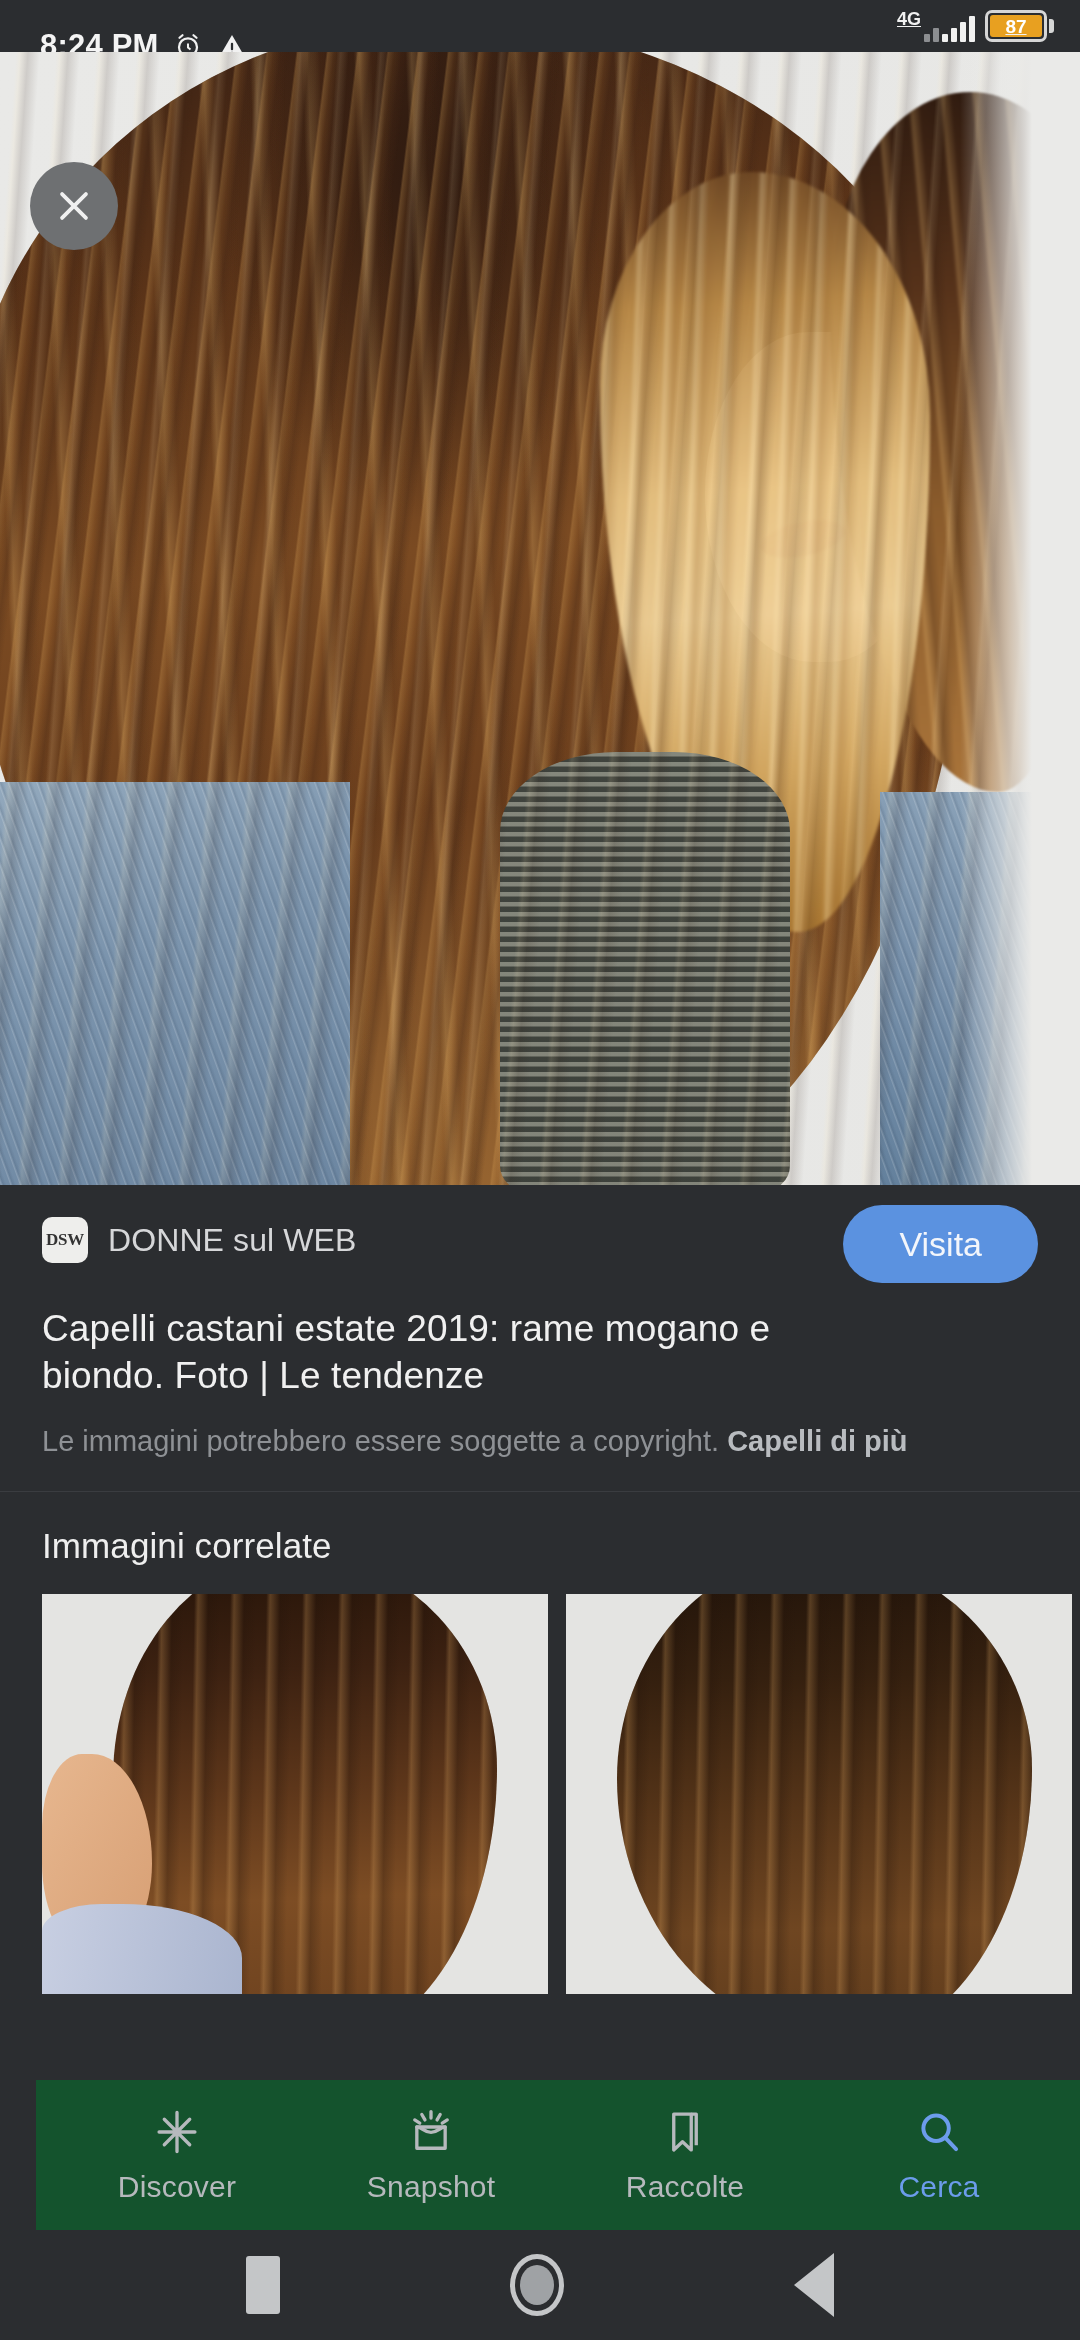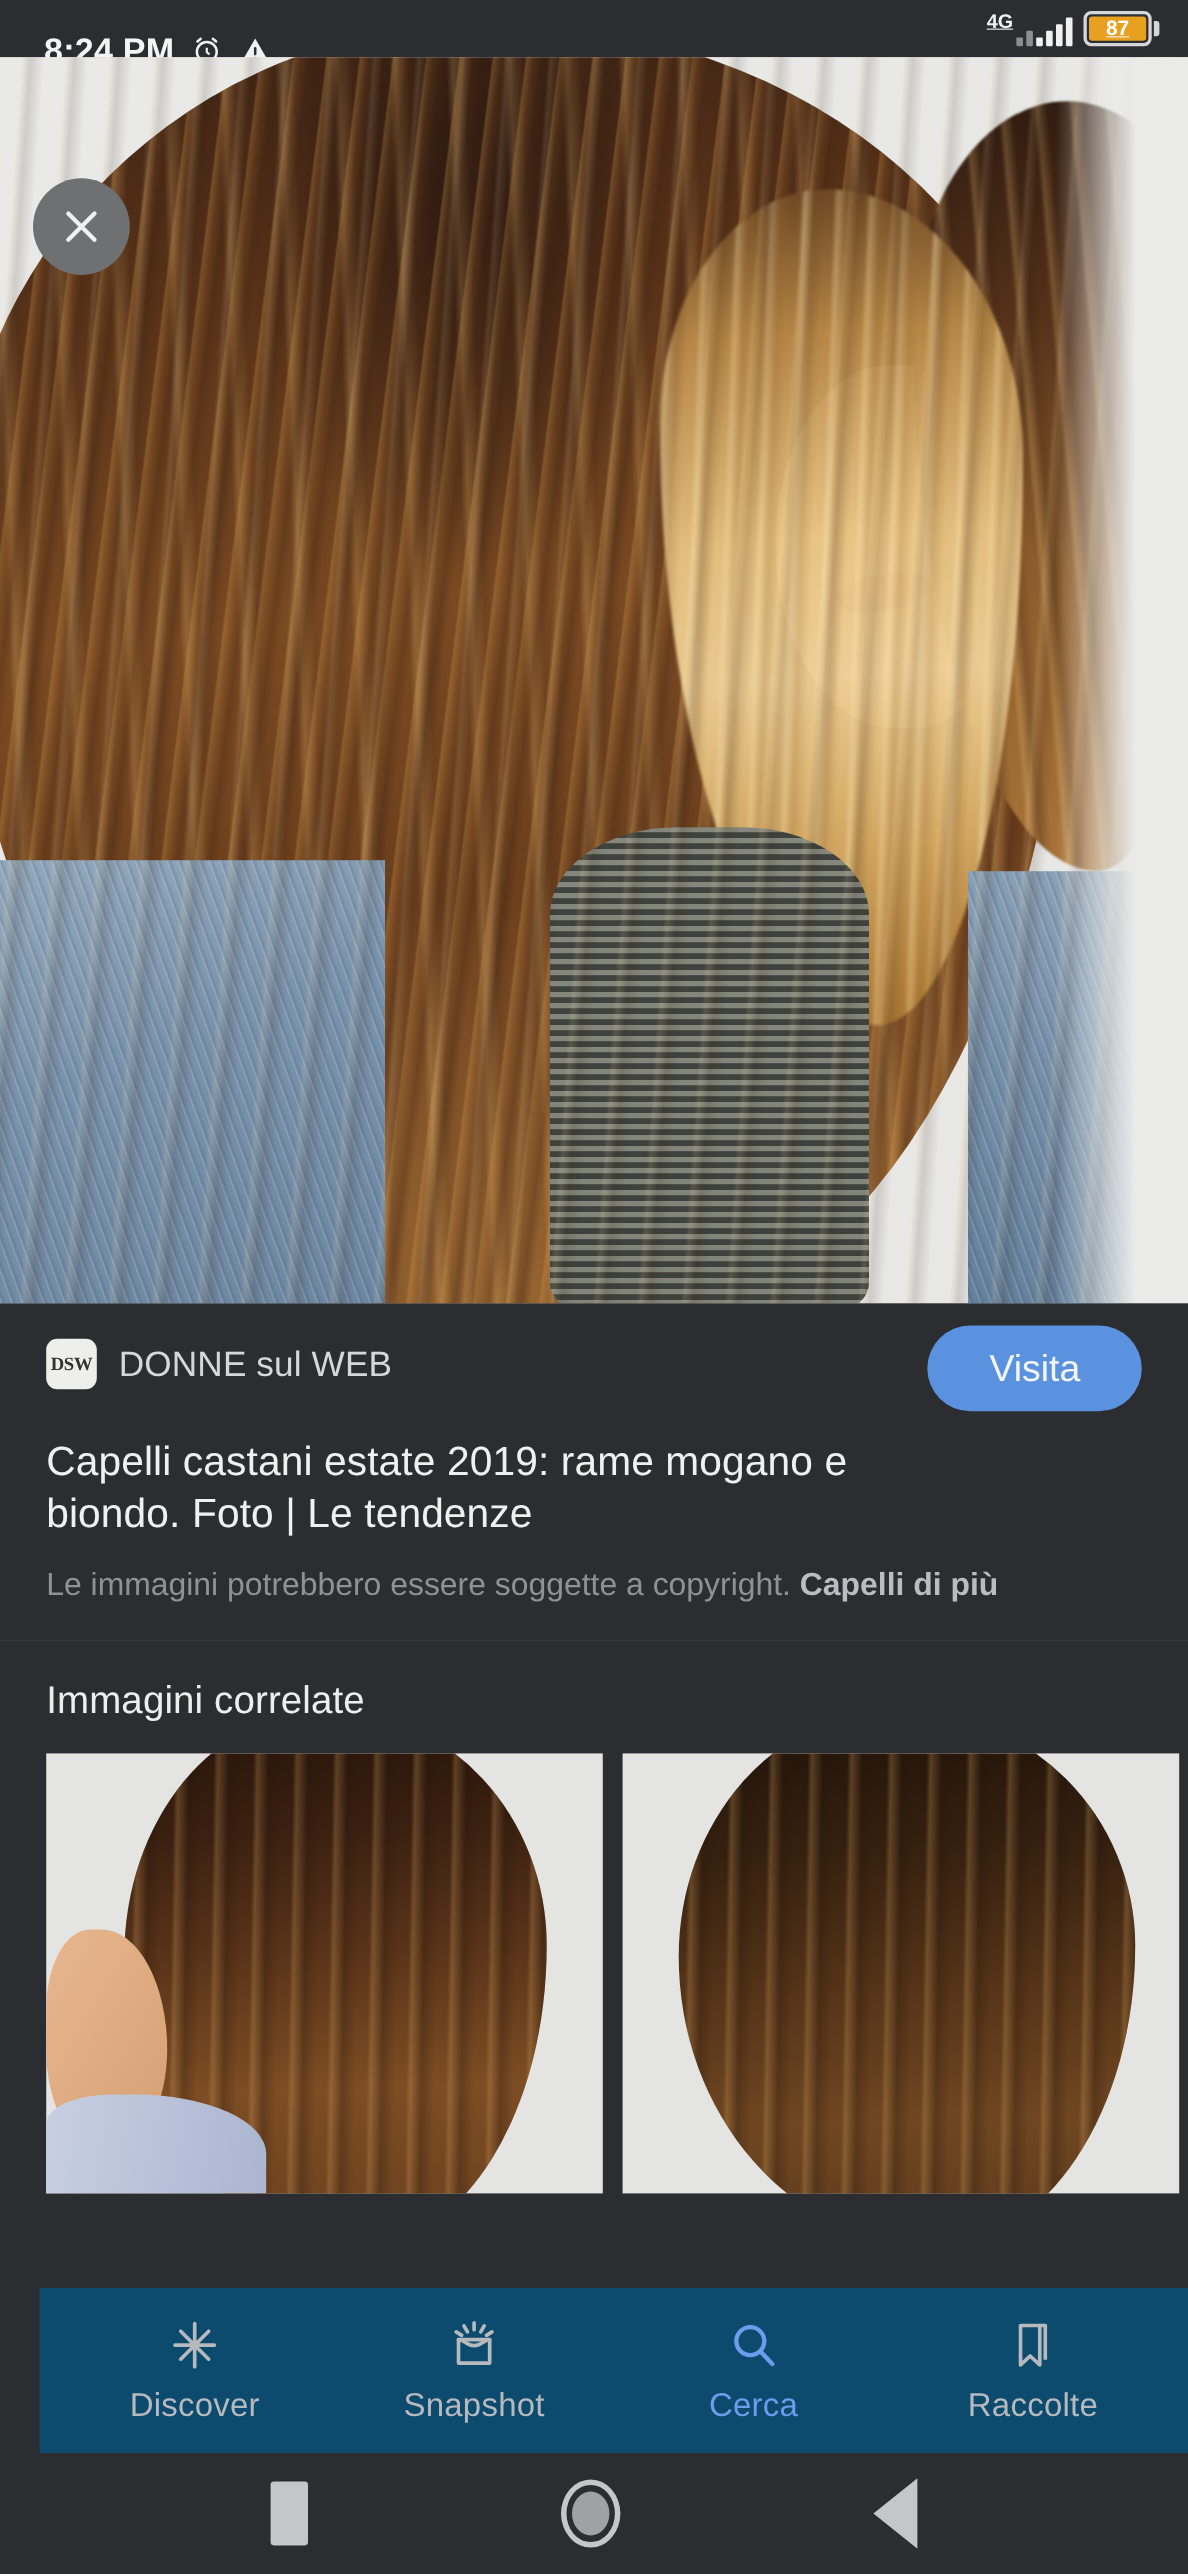--- a/index.html
+++ b/index.html
@@ -359,21 +359,21 @@
     background: linear-gradient(100deg, #c8cfe2, #aab5cf);
     border-radius: 30% 60% 0 0;
   }
 
   
   .bottom-nav {
     position: absolute;
     left: 0; right: 0;
     bottom: 110px;
     height: 150px;
-    background: #0c4a6e;
+    background: #14532d;
     display: flex;
     align-items: center;
     justify-content: space-around;
     padding: 0 14px;
     margin-left: 36px;
   }
   .nav-item {
     display: flex;
     flex-direction: column;
     align-items: center;
@@ -535,39 +535,39 @@
       <span class="nav-ico">
         <svg width="50" height="50" viewBox="0 0 24 24" stroke="#b6b9bd" stroke-width="1.6" fill="none" stroke-linecap="round" stroke-linejoin="round">
           <path d="M5.2 9.6h13.6v10.2H5.2z"></path>
           <path d="M5.2 9.6c2.6 0 3.6 2.6 6.8 2.6s4.2-2.6 6.8-2.6"></path>
           <path d="M12 2.2v3.1M7.6 3.6l1.5 2.6M16.4 3.6l-1.5 2.6M4.2 6.2l2.4 1.5M19.8 6.2l-2.4 1.5"></path>
         </svg>
       </span>
       <span class="nav-label">Snapshot</span>
     </button>
 
+    <button class="nav-item">
+      <span class="nav-ico">
+        <svg width="50" height="50" viewBox="0 0 24 24" stroke="#b6b9bd" stroke-width="1.6" fill="none" stroke-linejoin="round">
+          <path d="M6.6 3.4h8.4v17.2l-4.2-3.9-4.2 3.9z"></path>
+          <path d="M15 3.4h2.4v15"></path>
+        </svg>
+      </span>
+      <span class="nav-label">Raccolte</span>
+    </button>
+
     <button class="nav-item active">
       <span class="nav-ico">
         <svg width="50" height="50" viewBox="0 0 24 24" stroke="#6c9ceb" stroke-width="1.9" fill="none" stroke-linecap="round">
           <circle cx="10.6" cy="10.2" r="6.1"></circle>
           <path d="M15.2 14.9 20.2 20.2"></path>
         </svg>
       </span>
       <span class="nav-label">Cerca</span>
     </button>
-
-    <button class="nav-item">
-      <span class="nav-ico">
-        <svg width="50" height="50" viewBox="0 0 24 24" stroke="#b6b9bd" stroke-width="1.6" fill="none" stroke-linejoin="round">
-          <path d="M6.6 3.4h8.4v17.2l-4.2-3.9-4.2 3.9z"></path>
-          <path d="M15 3.4h2.4v15"></path>
-        </svg>
-      </span>
-      <span class="nav-label">Raccolte</span>
-    </button>
   </div>
 
   <div class="android-nav">
     <button class="and-btn">
       <span class="and-recents"></span>
     </button>
     <button class="and-btn">
       <span class="and-home">
           <i></i>
         </span>

